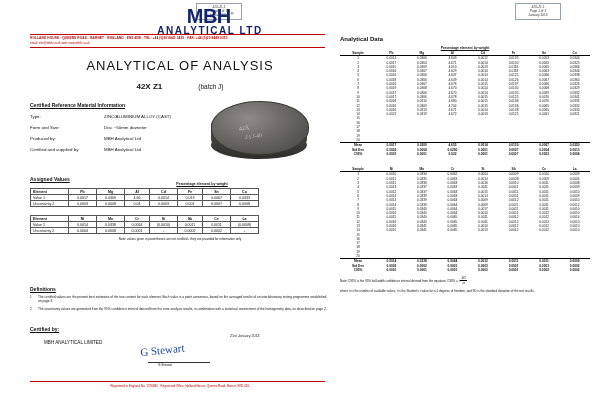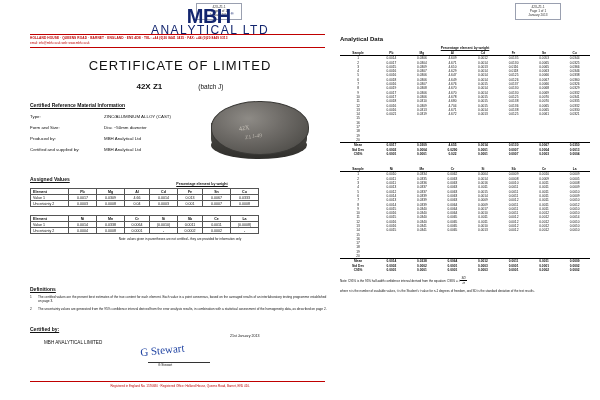--- a/index.html
+++ b/index.html
@@ -6,21 +6,21 @@
   body{
     width:600px;height:400px;background:#ffffff;
     font-family:"Liberation Sans", sans-serif;
     font-size:4px;color:#111;
     position:relative;overflow:hidden;
   }
   .page{position:absolute;inset:0;}
   
   .brand{position:absolute;left:150px;top:4px;width:120px;text-align:center;}
   .brand .m{font-size:20px;font-weight:bold;color:#12256e;letter-spacing:-0.5px;line-height:20px;}
-  .brand .sub{font-size:12px;font-weight:normal;color:#12256e;letter-spacing:1.5px;line-height:9px;}
+  .brand .sub{font-size:10px;font-weight:bold;color:#12256e;letter-spacing:1.5px;line-height:9px;}
   .brand .reg{font-size:4px;vertical-align:super;}
   .corner-box{
     position:absolute;border:1px solid #9aa0b0;background:#fff;
     font-size:3.2px;line-height:4.2px;text-align:center;color:#333;padding:1px 2px;
   }
   .corner-a{left:196px;top:3px;width:40px;}
   .corner-b{left:515px;top:3px;width:40px;}
   .redbar{position:absolute;left:30px;top:36px;width:290px;color:#c00000;font-size:3.2px;font-weight:bold;letter-spacing:0.1px;}
   .redline{position:absolute;left:30px;top:34px;width:295px;height:1px;background:#c00000;}
   .redline2{position:absolute;left:30px;top:47px;width:295px;height:1px;background:#c00000;}
@@ -110,21 +110,21 @@
   <div class="brand">
     <div class="m"><span>MBH</span><span class="reg">®</span></div>
     <div class="sub">ANALYTICAL LTD</div>
   </div>
 
   <div class="redline"></div>
   <div class="redbar">HOLLAND HOUSE · QUEENS ROAD · BARNET · ENGLAND · EN5 4DB · TEL: +44 (0)20 8441 3435 · FAX: +44 (0)20 8449 0313</div>
   <div class="contact">email: info@mbh.co.uk   web: www.mbh.co.uk</div>
   <div class="redline2"></div>
 
-  <div class="title">CERTIFICATE  OF  LIMITED</div>
+  <div class="title">ANALYTICAL  OF  ANALYSIS</div>
   <div class="matline">
     <span>42X Z1</span><span class="batch">(batch J)</span>
   </div>
 
   <div class="crm">
     <div class="sec-h">Certified Reference Material Information</div>
     <div style="height:6px"></div>
     <div class="row">
       <div class="lbl">Type:</div>
       <div class="val">ZINC/ALUMINIUM ALLOY   (CAST)</div>

